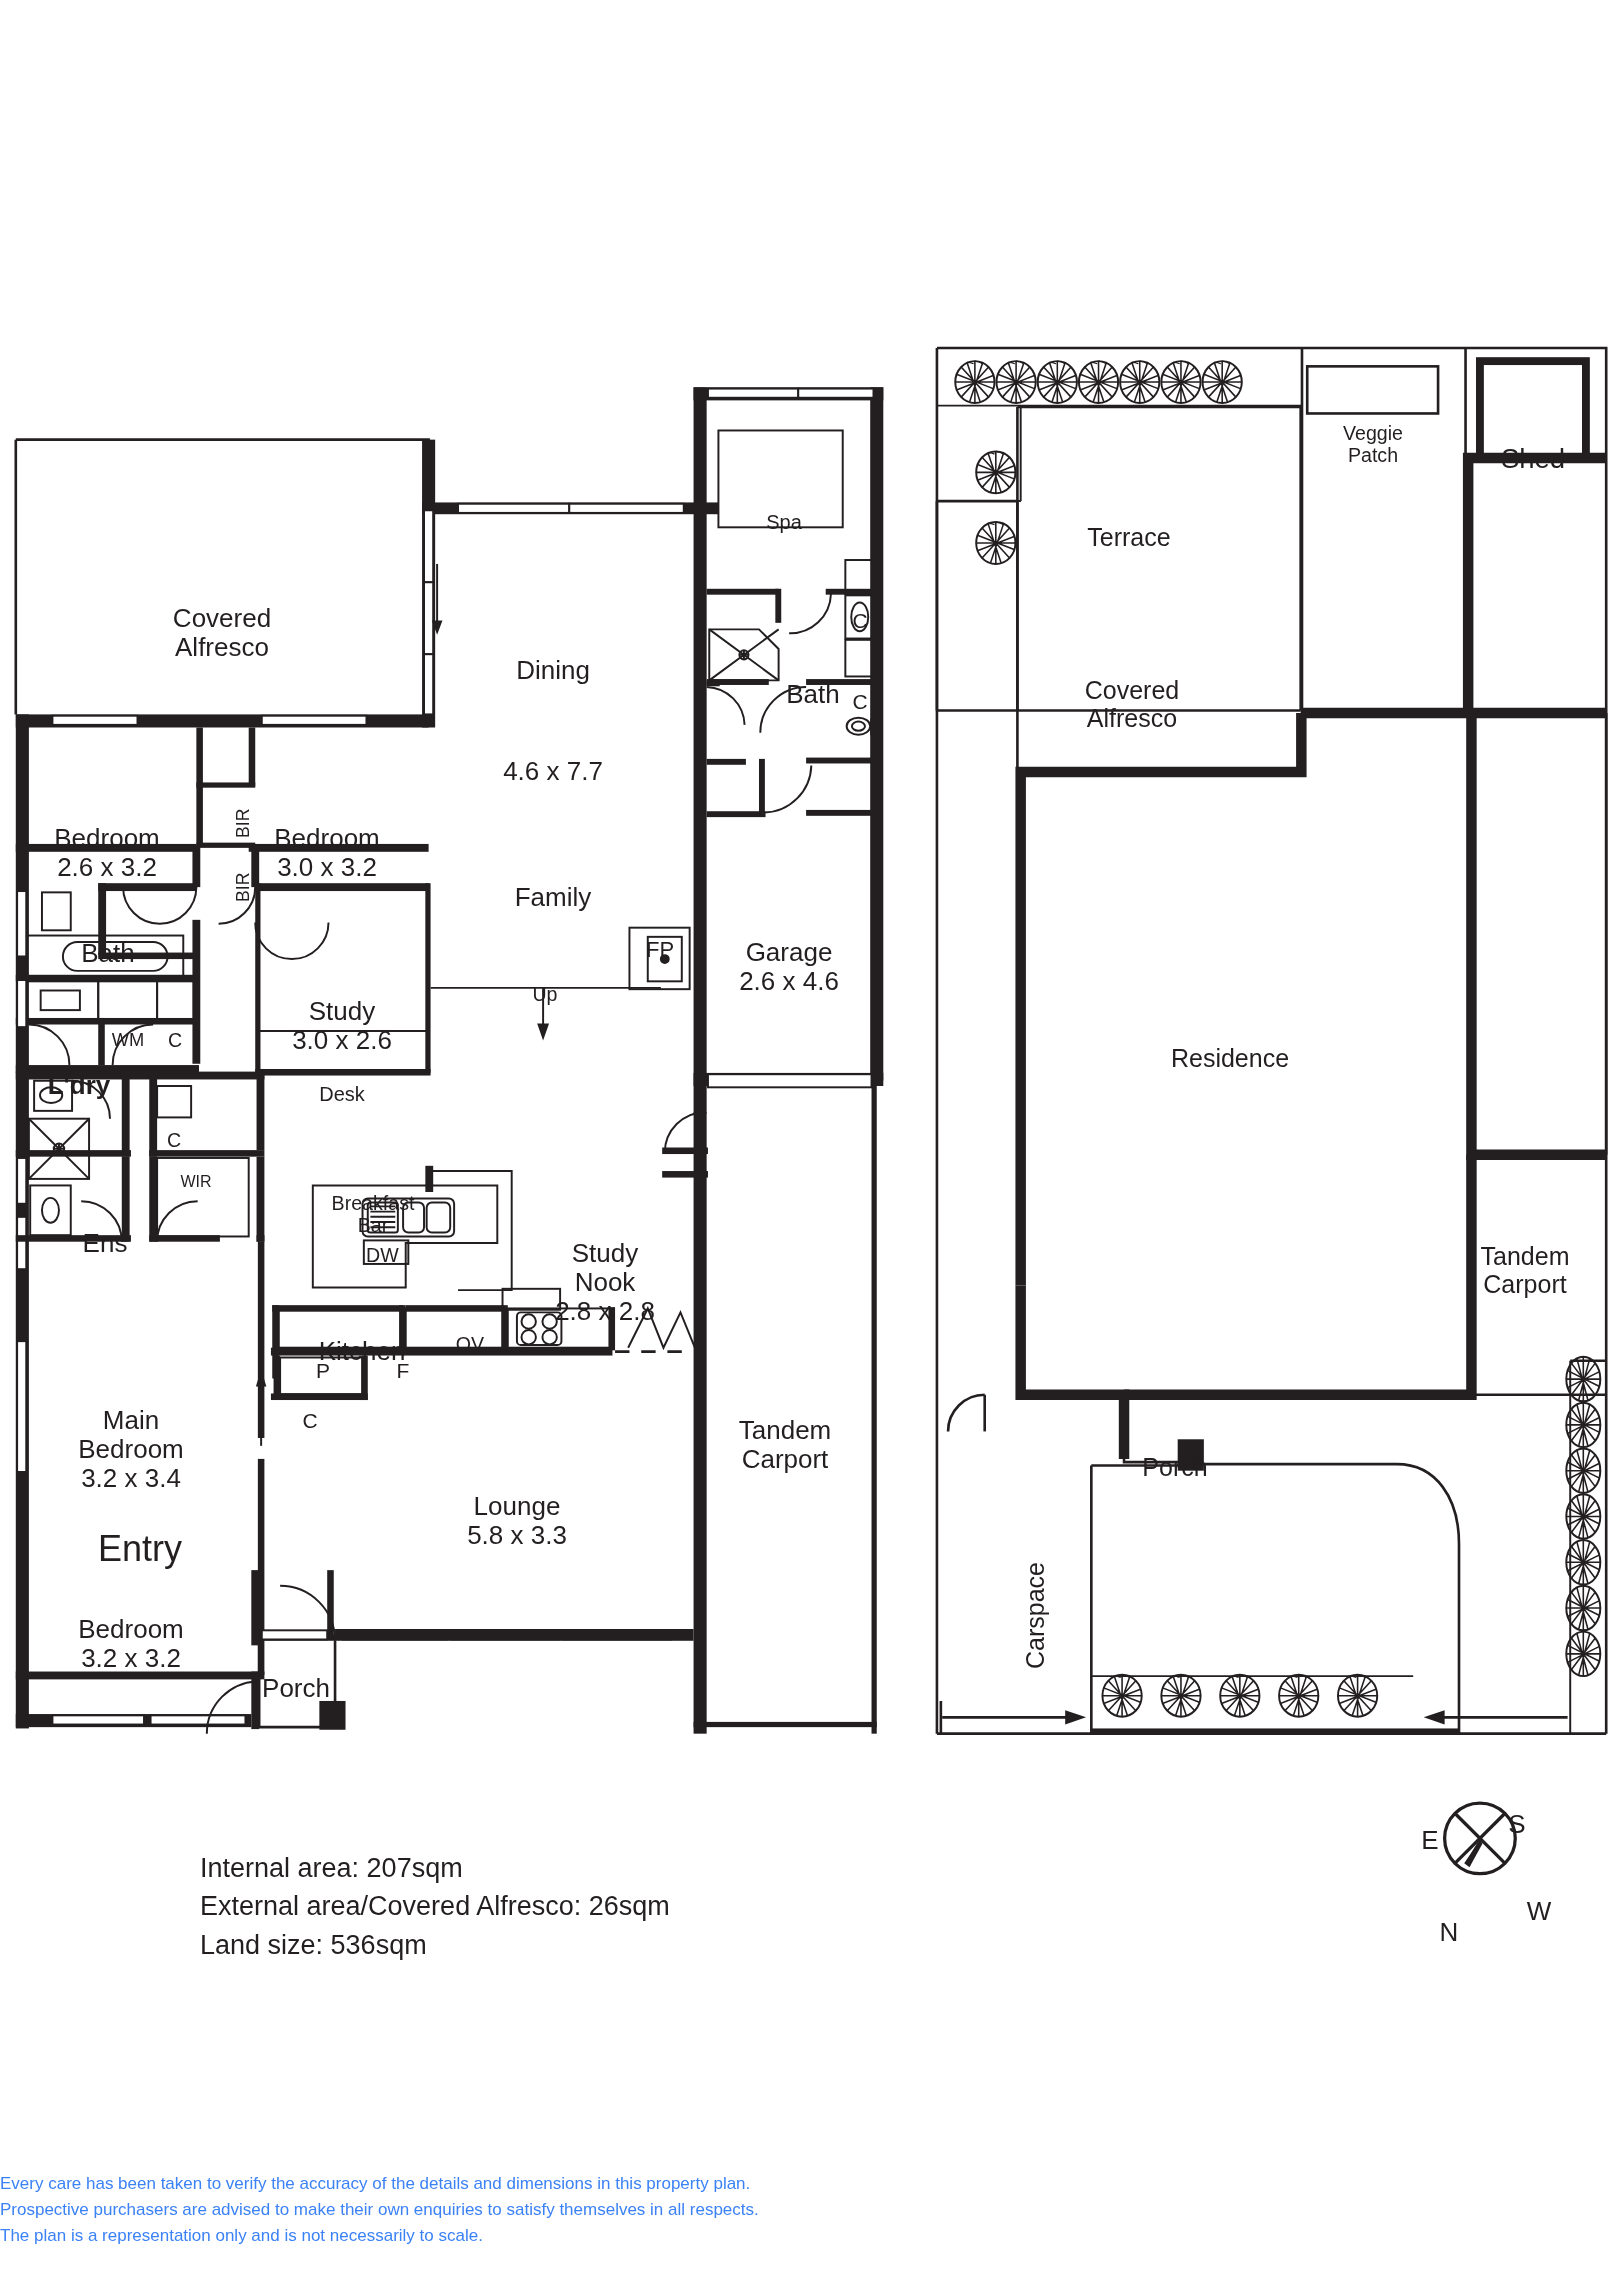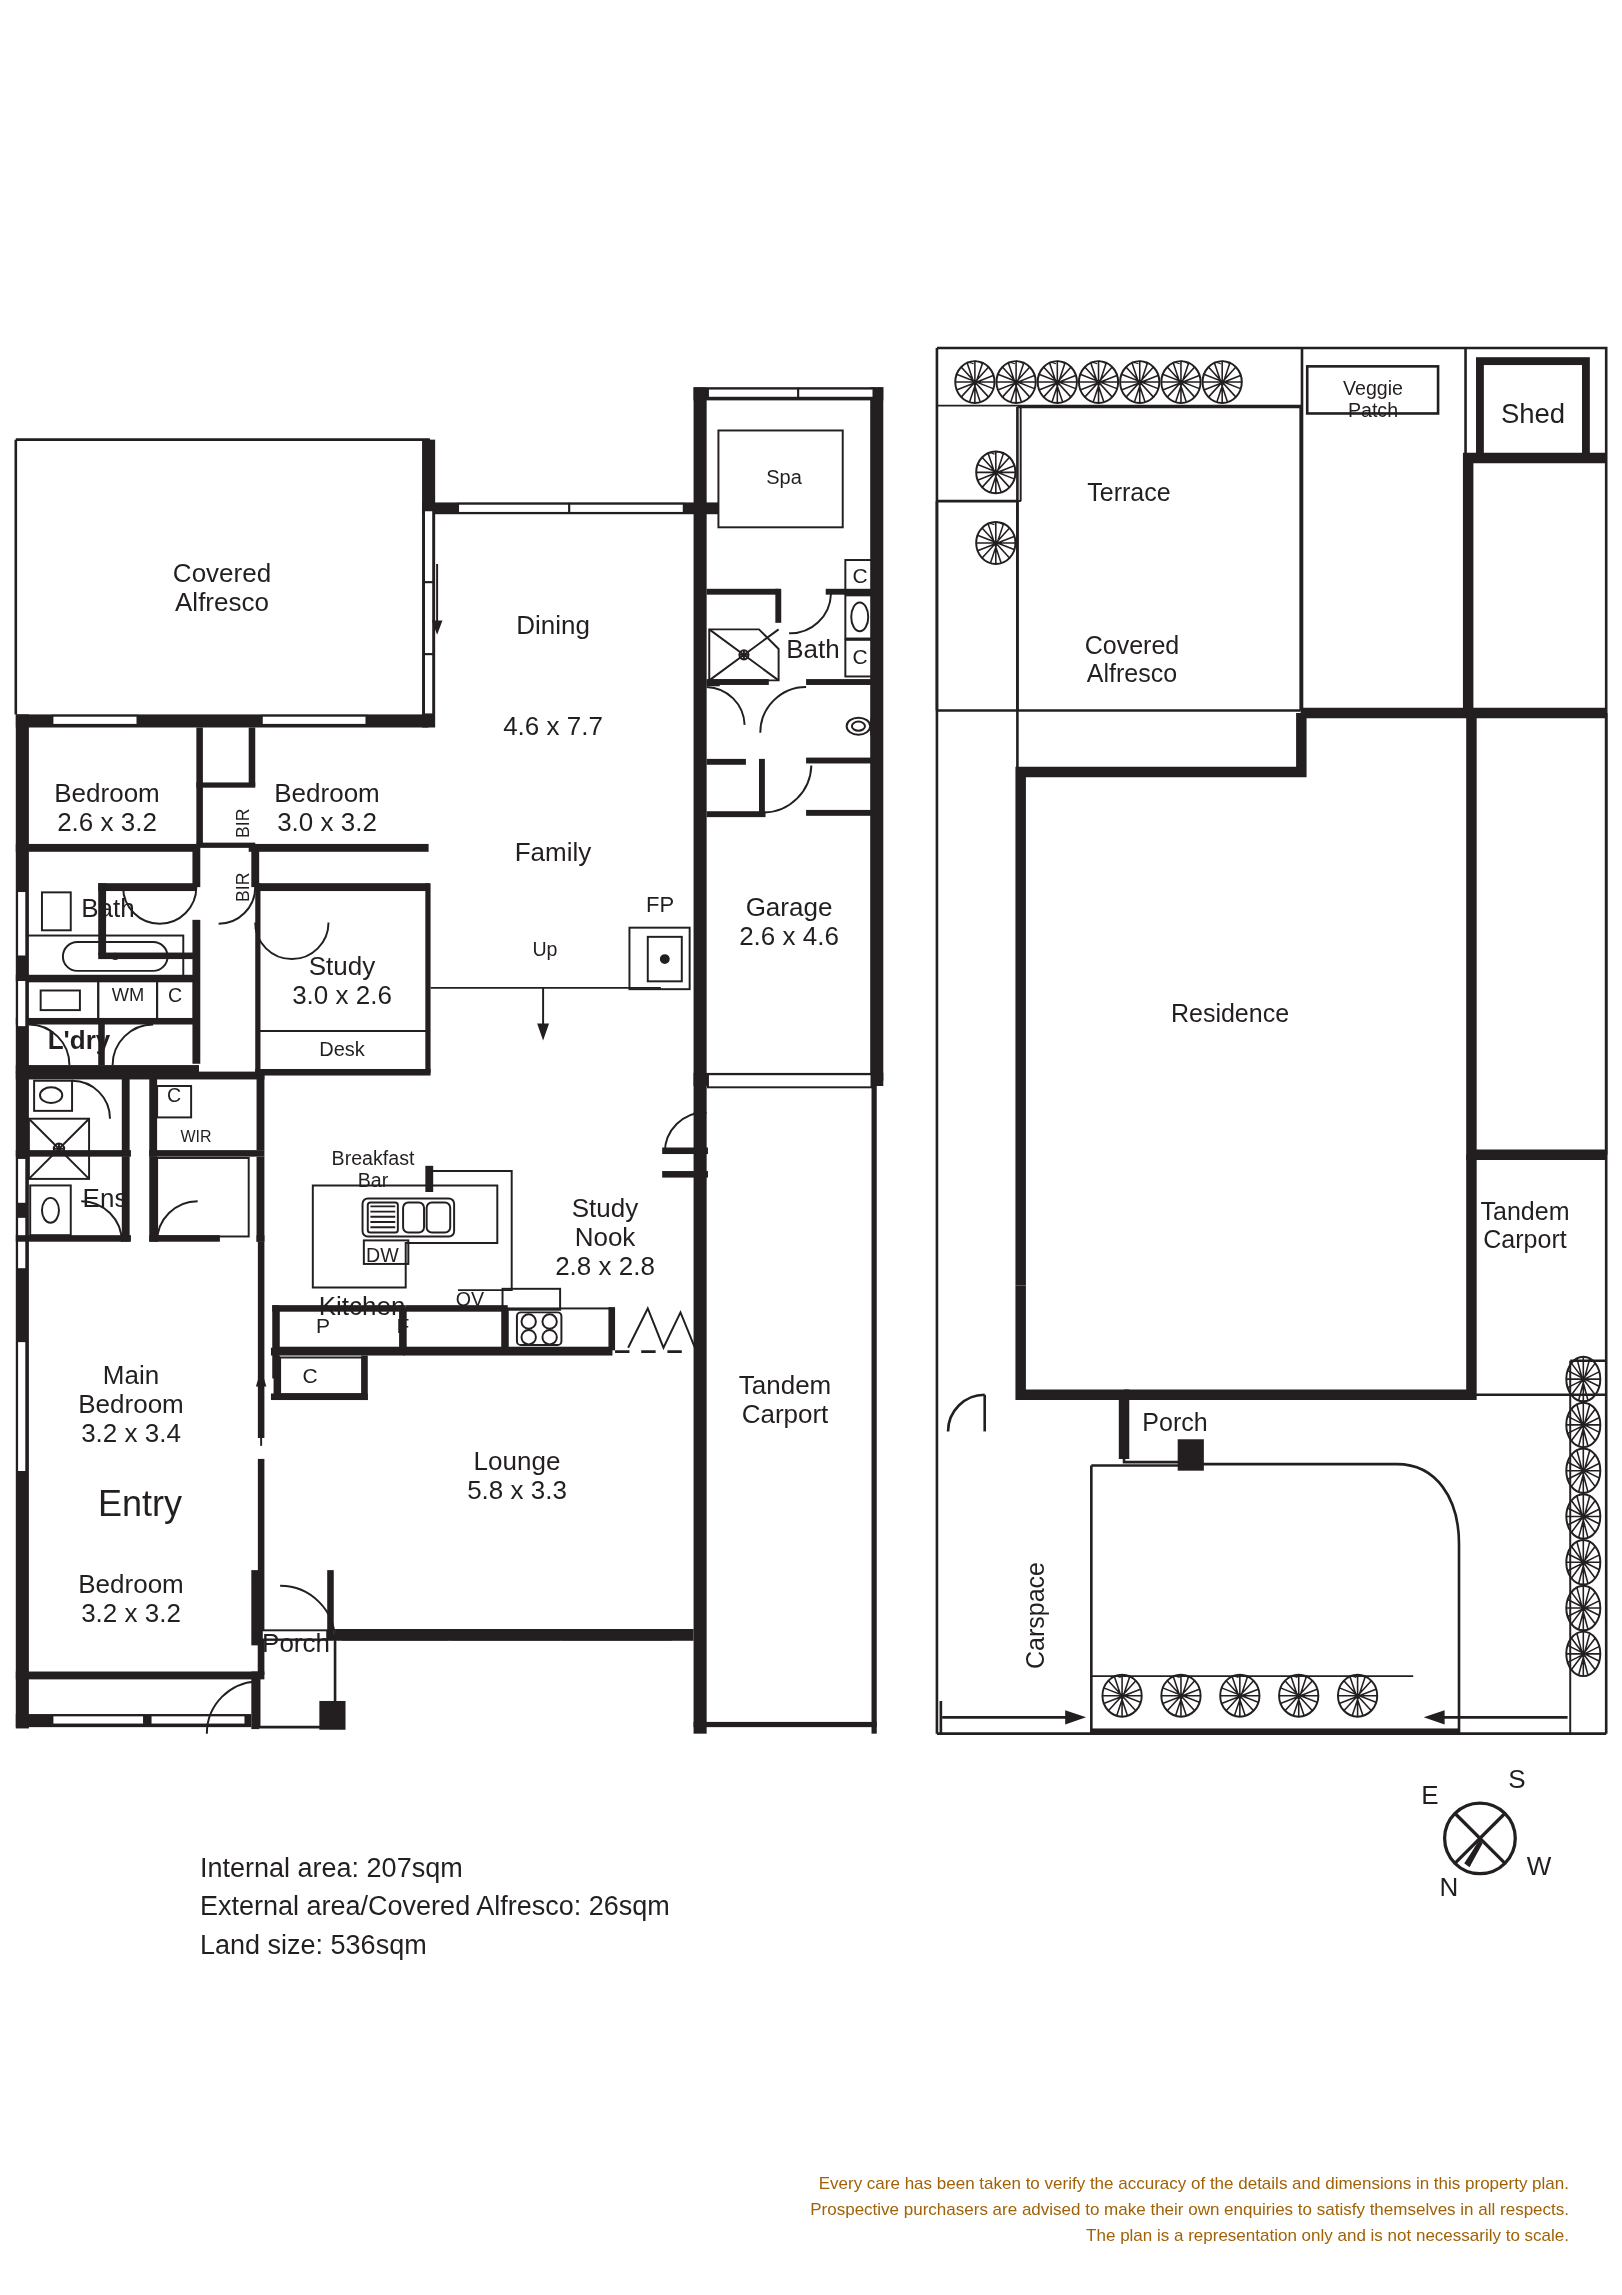--- a/index.html
+++ b/index.html
@@ -1,23 +1,23 @@
 <!DOCTYPE html>
 <html style="font-size:10.5px"><head>
 <meta charset="utf-8">
 <style>
   html,body{margin:0;padding:0;background:#ffffff;}
   body{width:1622px;height:2295px;position:relative;font-family:"Liberation Sans",sans-serif;color:#231f20;overflow:hidden;}
   .stage{position:absolute;left:0;top:0;width:1622px;height:2295px;}
   svg{display:block;}
   .lbl{position:absolute;white-space:nowrap;color:#231f20;font-family:"Liberation Sans",sans-serif;line-height:1.12;}
-  .ctr{transform:translateX(-50%);text-align:center;}
+  .ctr{transform:translateX(-50%);text-align:center;margin-top:45px;}
   .rot90{transform-origin:0 0;}
   .areas{position:absolute;left:200px;top:1849px;font-size:27px;line-height:1.42;color:#231f20;}
-  .disclaimer{position:absolute;left:0;top:2171px;width:1569px;text-align:right;font-size:17px;line-height:1.52;color:#a16207;}
+  .disclaimer{position:absolute;left:0;top:2171px;width:1569px;text-align:left;font-size:17px;line-height:1.52;color:#3b82f6;}
 </style>
 </head>
 <body>
 
 <div class="stage">
 
 <svg width="1622" height="2295" viewBox="0 0 2479 3508">
   <defs>
     <g id="tree">
       <ellipse cx="0" cy="0" rx="30" ry="32" fill="#fff" stroke="#231f20" stroke-width="3"></ellipse>

